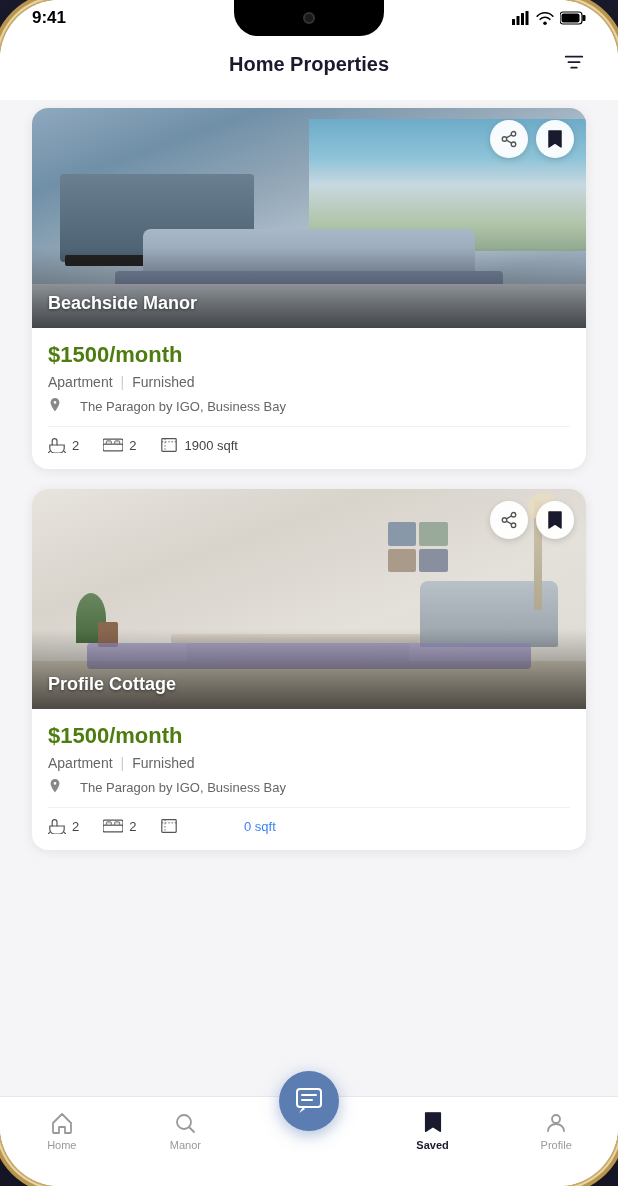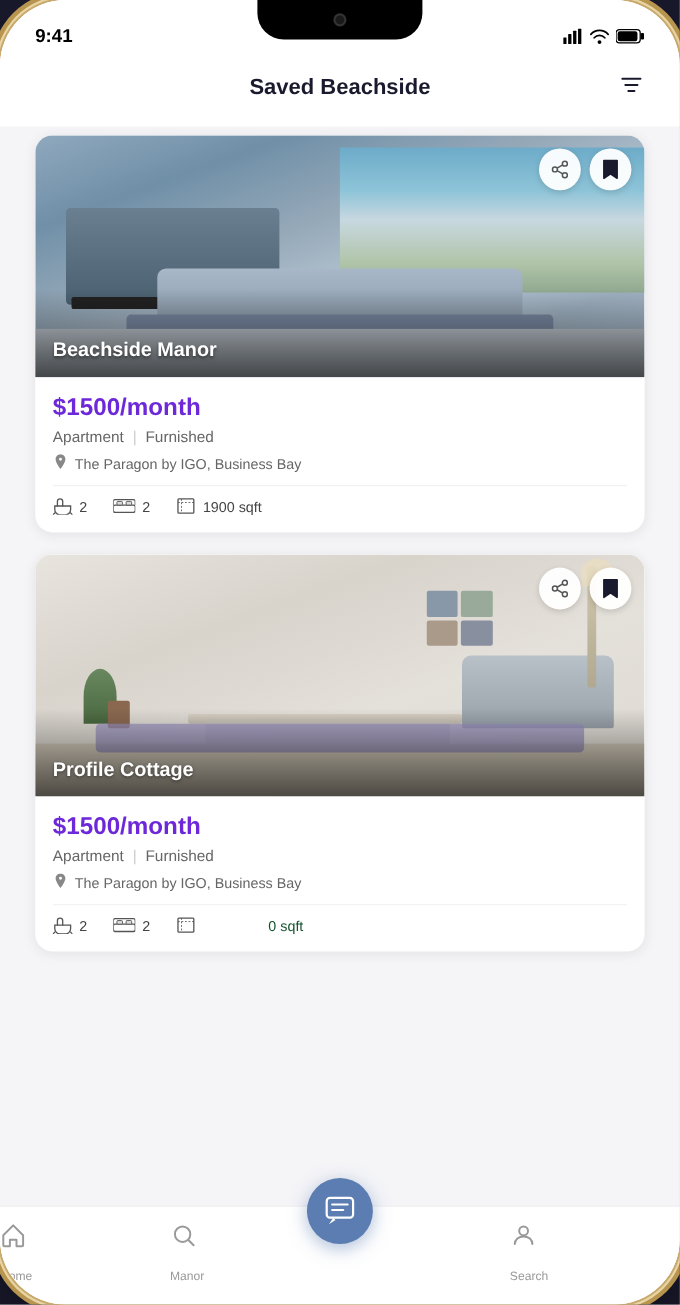--- a/index.html
+++ b/index.html
@@ -180,38 +180,38 @@
       cursor: pointer;
       box-shadow: 0 2px 6px rgba(0,0,0,0.15);
     }
     
     .card-body {
       padding: 14px 16px 16px;
     }
     .card-price {
       font-size: 22px;
       font-weight: 700;
-      color: #6d28d9;
+      color: #4d7c0f;
       margin-bottom: 6px;
     }
     .card-tags {
       display: flex;
       align-items: flex-start;
       gap: 8px;
       margin-bottom: 8px;
       color: #666;
       font-size: 14px;
     }
     .tag-divider {
       color: #ccc;
     }
     .card-location {
       display: flex;
       align-items: center;
-      gap: 6px;
+      gap: 18px;
       color: #666;
       font-size: 13px;
       margin-bottom: 12px;
     }
     .card-features {
       display: flex;
       gap: 24px;
       align-items: center;
       padding-top: 10px;
       border-top: 1px solid #f0f0f0;
@@ -235,22 +235,22 @@
       display: flex;
       align-items: flex-start;
       padding-top: 10px;
       border-top: 1px solid #e8e8e8;
       border-radius: 0 0 56px 56px;
     }
     .nav-item {
       flex: 1;
       display: flex;
       flex-direction: column;
-      align-items: flex-start;
-      gap: 20px;
+      align-items: center;
+      gap: 4px;
       cursor: pointer;
       padding-top: 4px;
     }
     .nav-label {
       font-size: 11px;
       color: #999;
     }
     .nav-label.active {
       color: #1a1a2e;
       font-weight: 600;
@@ -280,21 +280,21 @@
 </head>
 <body>
 
 <div class="phone-frame">
   <div class="phone-inner">
 
     <div class="notch">
       <div class="notch-dot"></div>
     </div>
 
-    <div class="status-bar" style="padding-top:23px;">
+    <div class="status-bar" style="padding-top:8px;">
       <span class="status-time">9:41</span>
       <div class="status-icons">
 
         <svg width="18" height="14" viewBox="0 0 18 14">
           <rect x="0" y="8" width="3" height="6" rx="0.5" fill="#000"></rect>
           <rect x="4.5" y="5" width="3" height="9" rx="0.5" fill="#000"></rect>
           <rect x="9" y="2" width="3" height="12" rx="0.5" fill="#000"></rect>
           <rect x="13.5" y="0" width="3" height="14" rx="0.5" fill="#000"></rect>
         </svg>
 
@@ -307,21 +307,21 @@
         <svg width="26" height="14" viewBox="0 0 26 14">
           <rect x="0" y="1" width="22" height="12" rx="3" stroke="#000" stroke-width="1.2" fill="none"></rect>
           <rect x="22.5" y="4" width="3" height="6" rx="1" fill="#000"></rect>
           <rect x="1.5" y="2.5" width="18" height="9" rx="2" fill="#000"></rect>
         </svg>
       </div>
     </div>
 
     <div class="header">
       <div style="width:40px;"></div>
-      <h1 class="header-title">Saved Beachside</h1>
+      <h1 class="header-title">Home Properties</h1>
       <div class="filter-btn">
         <svg width="22" height="22" viewBox="0 0 24 24">
           <path d="M3 4h18M6 10h12M9 16h6" stroke="#1a1a2e" stroke-width="2" stroke-linecap="round"></path>
         </svg>
       </div>
     </div>
 
     <div class="scroll-content">
 
       <div class="property-card">
@@ -481,21 +481,21 @@
                 <rect x="14" y="4" width="6" height="4" rx="1" fill="#ddd" stroke="#555" stroke-width="1"></rect>
               </svg>
               <span>2</span>
             </div>
             <div class="feature-item">
               <svg width="18" height="16" viewBox="0 0 22 20">
                 <rect x="2" y="2" width="18" height="16" rx="1" stroke="#555" stroke-width="1.5" fill="none"></rect>
                 <path d="M2 6h18M6 2v16" stroke="#555" stroke-width="1" stroke-dasharray="2,2"></path>
               </svg>
               <span style="visibility:hidden;">1200 sqft</span>
-              <span style="font-size:13px;color:#14532d;">0 sqft</span>
+              <span style="font-size:13px;color:#3b82f6;">0 sqft</span>
             </div>
           </div>
         </div>
       </div>
 
     </div>
 
     <div class="fab">
       <svg width="28" height="28" viewBox="0 0 28 28">
         <rect x="2" y="2" width="24" height="18" rx="3" fill="none" stroke="white" stroke-width="2"></rect>
@@ -514,22 +514,28 @@
       </div>
       <div class="nav-item">
         <svg width="24" height="24" viewBox="0 0 24 24">
           <circle cx="11" cy="11" r="7" stroke="#999" stroke-width="1.8" fill="none"></circle>
           <line x1="16.5" y1="16.5" x2="21" y2="21" stroke="#999" stroke-width="1.8" stroke-linecap="round"></line>
         </svg>
         <span class="nav-label">Manor</span>
       </div>
       <div class="nav-item" style="flex:1;"></div>
       <div class="nav-item">
+        <svg width="22" height="24" viewBox="0 0 22 26">
+          <path d="M3 2h16v20l-8-5-8 5V2z" fill="#1a1a2e" stroke="#1a1a2e" stroke-width="1.5" stroke-linejoin="round"></path>
+        </svg>
+        <span class="nav-label active">Saved</span>
+      </div>
+      <div class="nav-item">
         <svg width="24" height="24" viewBox="0 0 24 24">
           <circle cx="12" cy="8" r="4" stroke="#999" stroke-width="1.8" fill="none"></circle>
           <path d="M4 20c0-4 3.6-7 8-7s8 3 8 7" stroke="#999" stroke-width="1.8" fill="none" stroke-linecap="round"></path>
         </svg>
-        <span class="nav-label">Search</span>
+        <span class="nav-label">Profile</span>
       </div>
     </div>
 
   </div>
 </div>
 
 </body></html>

